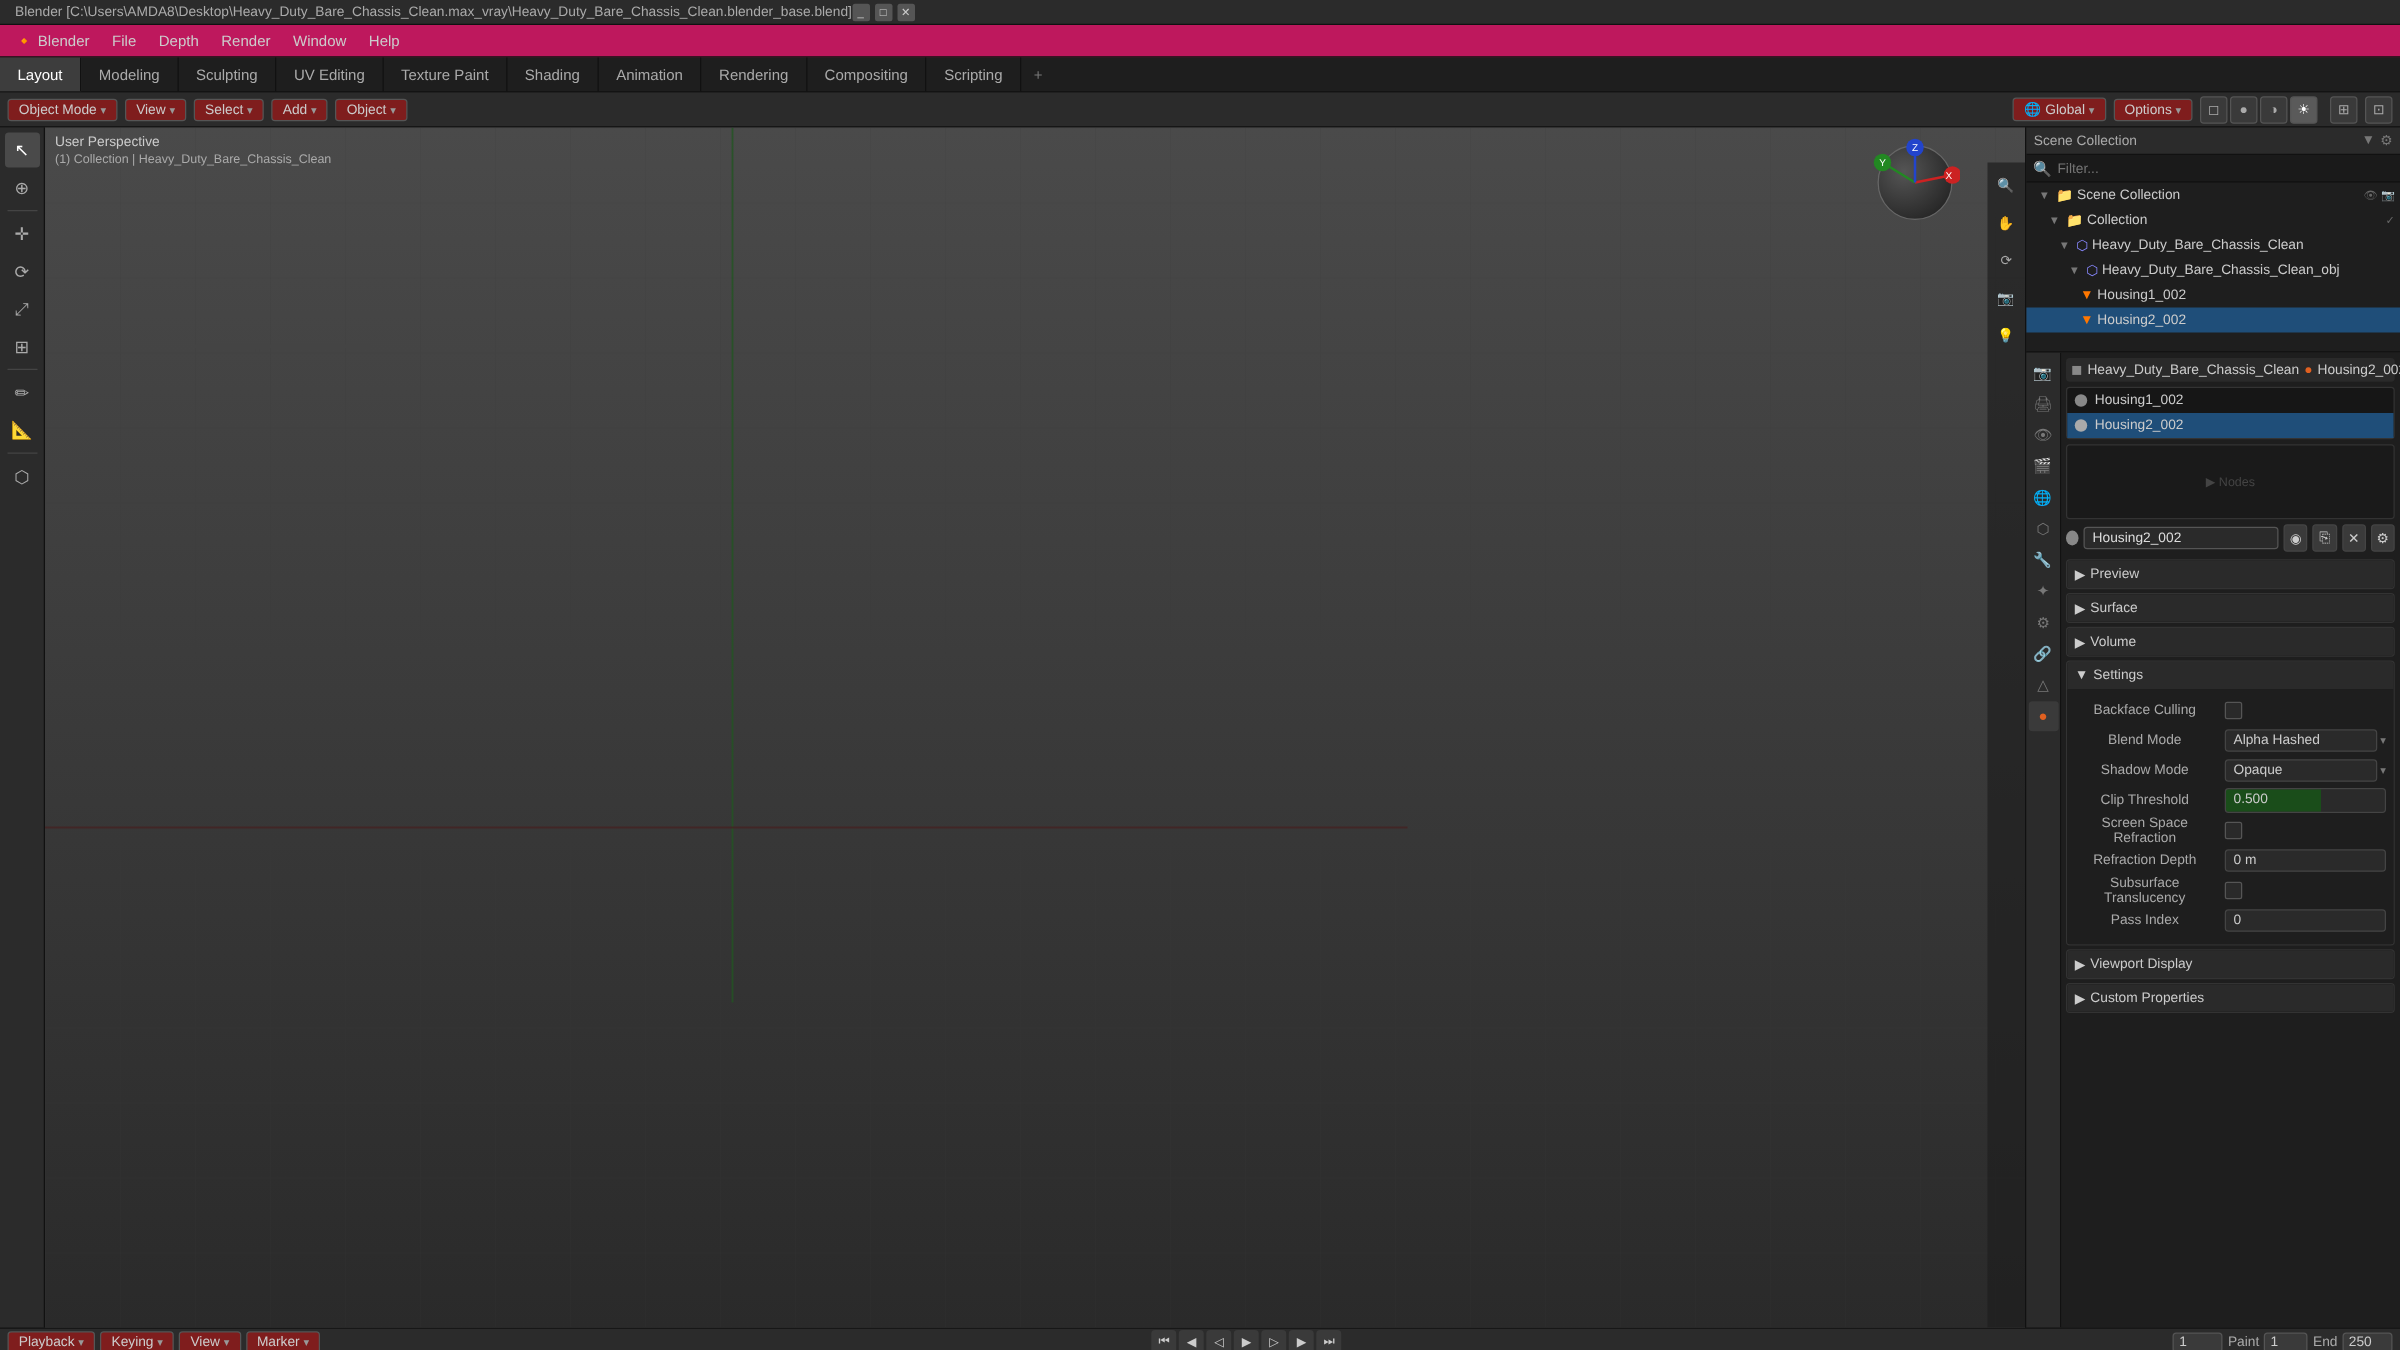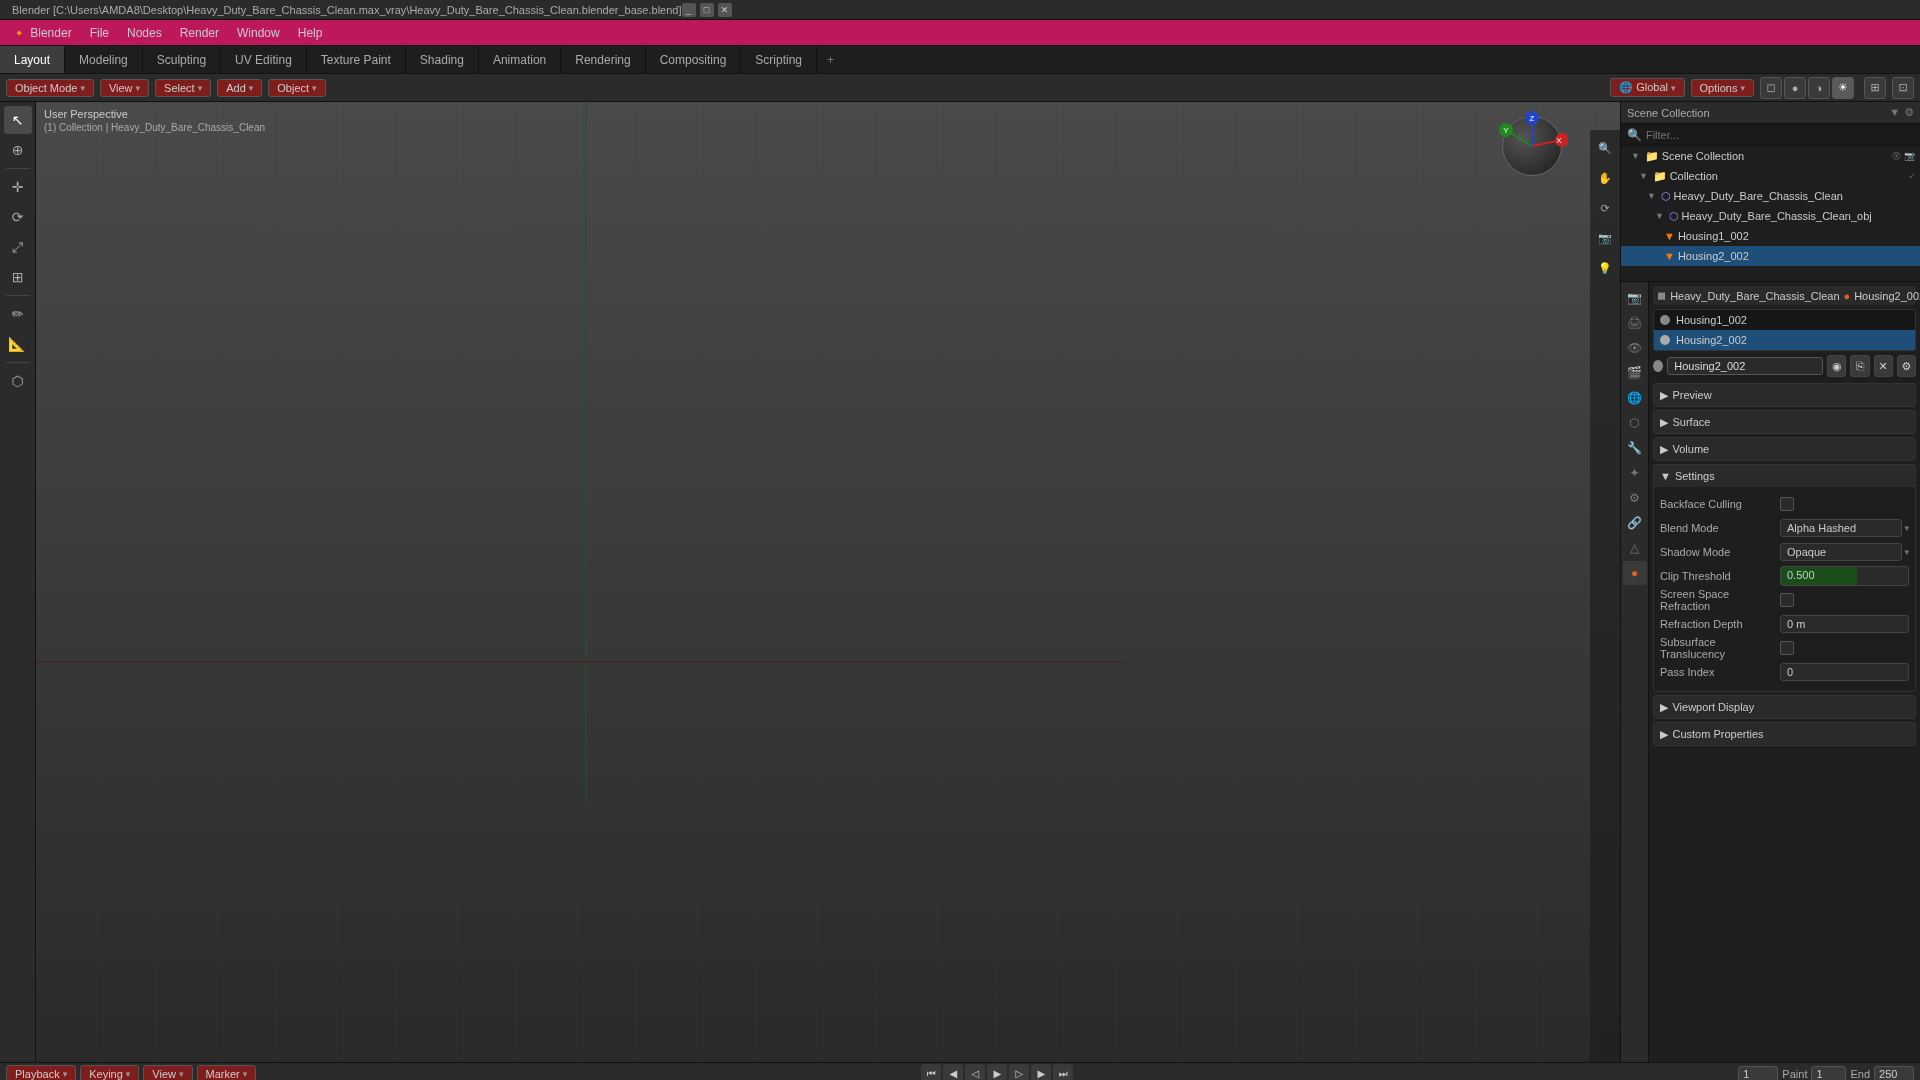--- a/index.html
+++ b/index.html
@@ -337,21 +337,21 @@
     .prop-row {
       display: flex;
       align-items: center;
       height: 22px;
       margin-bottom: 2px;
     }
     .prop-label {
       width: 120px;
       font-size: 11px;
       color: #aaa;
-      text-align: left;
+      text-align: center;
       padding-right: 8px;
     }
     .prop-value {
       flex: 1;
       background: #2a2a2a;
       border: 1px solid #444;
       border-radius: 3px;
       padding: 2px 6px;
       font-size: 11px;
       color: #ccc;
@@ -470,21 +470,21 @@
   <div id="title-bar-controls">
     <div class="title-btn">_</div>
     <div class="title-btn">□</div>
     <div class="title-btn">✕</div>
   </div>
 </div>
 
 <div id="menu-bar">
   <div class="menu-item">🔸 Blender</div>
   <div class="menu-item">File</div>
-  <div class="menu-item">Nodes</div>
+  <div class="menu-item">Depth</div>
   <div class="menu-item">Render</div>
   <div class="menu-item">Window</div>
   <div class="menu-item">Help</div>
 </div>
 
 <div id="workspace-tabs">
   <div class="ws-tab active">Layout</div>
   <div class="ws-tab">Modeling</div>
   <div class="ws-tab">Sculpting</div>
   <div class="ws-tab">UV Editing</div>
@@ -740,20 +740,23 @@
           <div class="mat-list-item">
             <div class="mat-color-dot" style="background:#888;"></div>
             <span>Housing1_002</span>
           </div>
           <div class="mat-list-item selected">
             <div class="mat-color-dot" style="background:#aaa;"></div>
             <span>Housing2_002</span>
           </div>
         </div>
 
+        <div id="mat-node-area">
+          <span style="color:#444; font-size:10px;">▶ Nodes</span>
+        </div>
 
         <div id="mat-name-field">
           <div class="mat-dot"></div>
           <input type="text" class="mat-field-name" value="Housing2_002" style="">
           <div class="mat-action-btn">◉</div>
           <div class="mat-action-btn">⎘</div>
           <div class="mat-action-btn">✕</div>
           <div class="mat-action-btn">⚙</div>
         </div>
 

